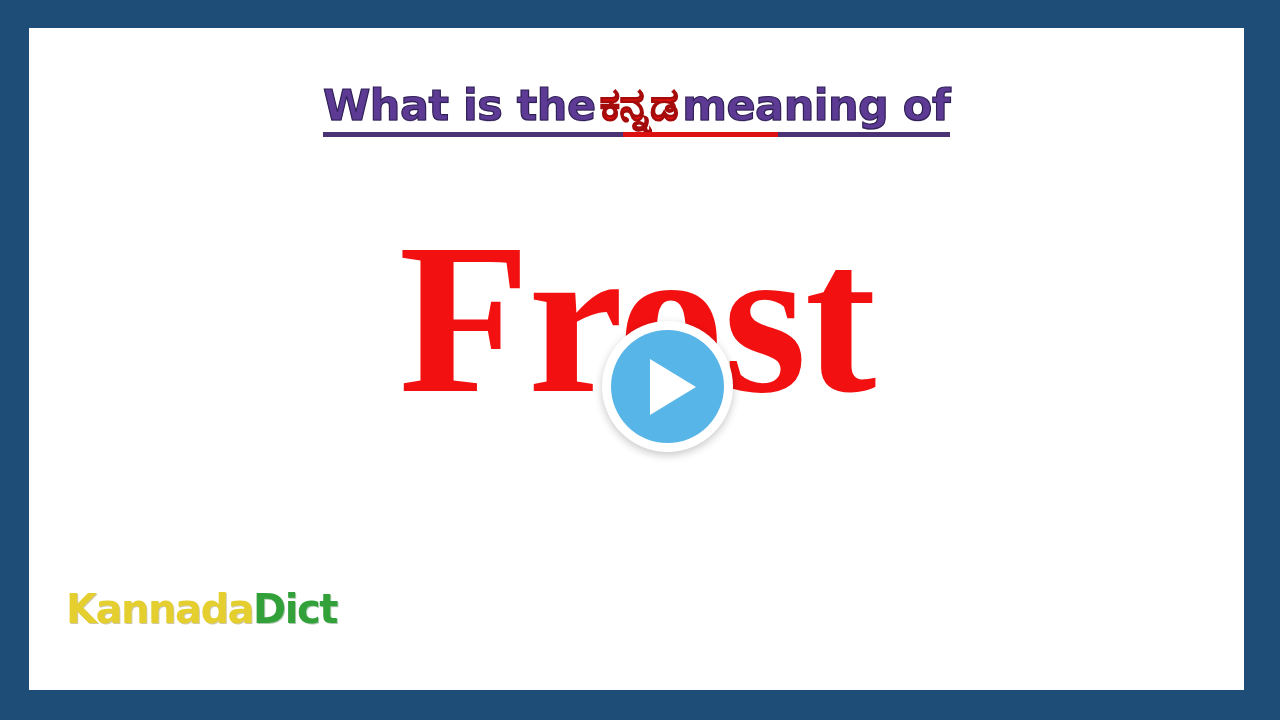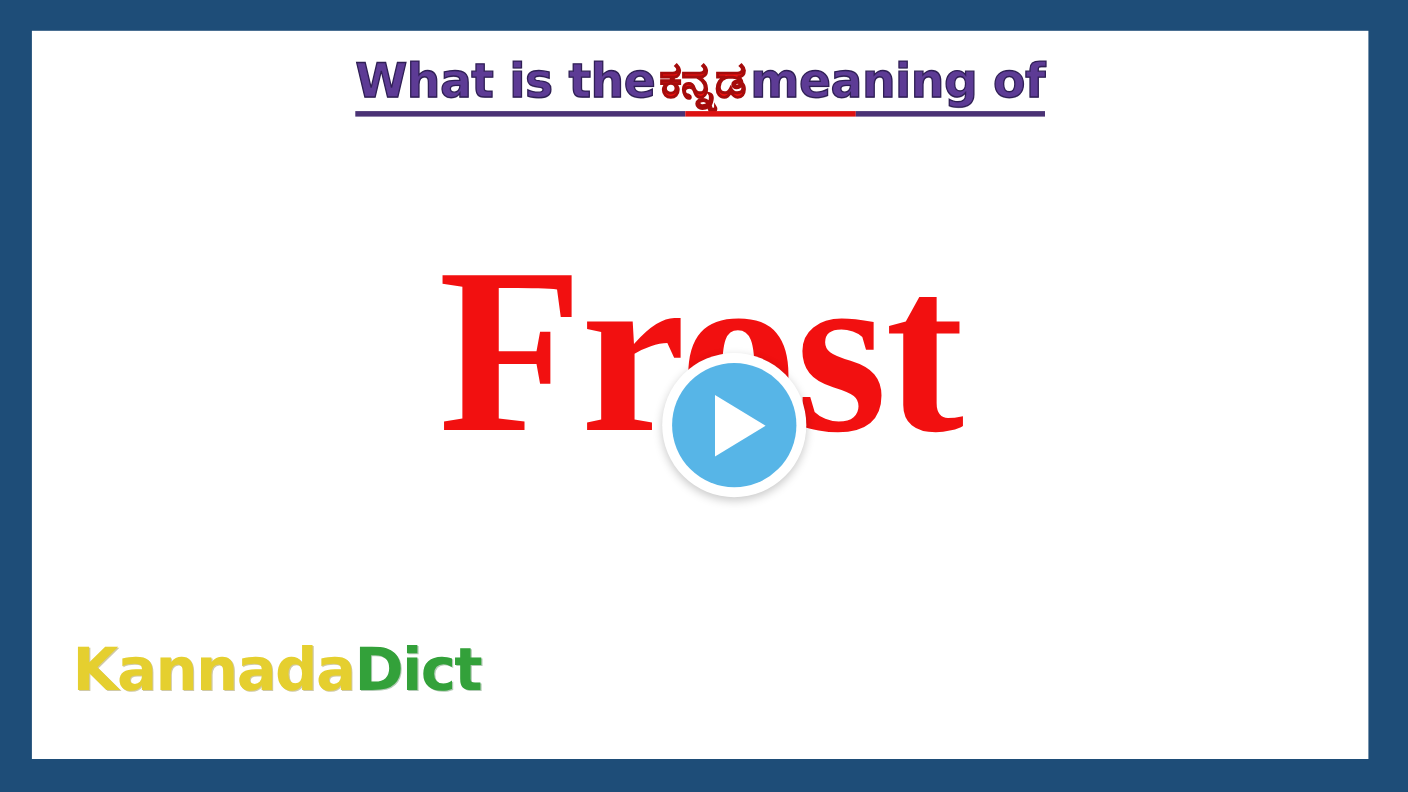--- a/index.html
+++ b/index.html
@@ -38,20 +38,21 @@
     width: 1215px;
     text-align: center;
   }
 
   #heading-line {
     display: inline-block;
     position: relative;
     white-space: nowrap;
     line-height: 1;
     padding-bottom: 6px;
+    margin-top: 32px;
   }
 
   .head-word {
     font-family: "DejaVu Sans", sans-serif;
     font-weight: bold;
     font-size: 43px;
     letter-spacing: -0.5px;
     vertical-align: baseline;
   }
 
@@ -155,21 +156,21 @@
     text-shadow: 1px 1px 0 rgba(30,12,50,0.30);
   }
 
   
   #brand-logo {
     position: absolute;
     left: 37px;
     top: 557px;
     font-family: "DejaVu Sans", sans-serif;
     font-weight: bold;
-    font-size: 54px;
+    font-size: 40px;
     line-height: 48px;
     letter-spacing: -1.5px;
     white-space: nowrap;
   }
   .brand-a { color: #e5cf2f; text-shadow: 1px 1px 0 rgba(120,100,0,0.35); }
   .brand-b { color: #33a13a; text-shadow: 1px 1px 0 rgba(0,80,10,0.30); }
 </style>
 </head>
 <body>
 

